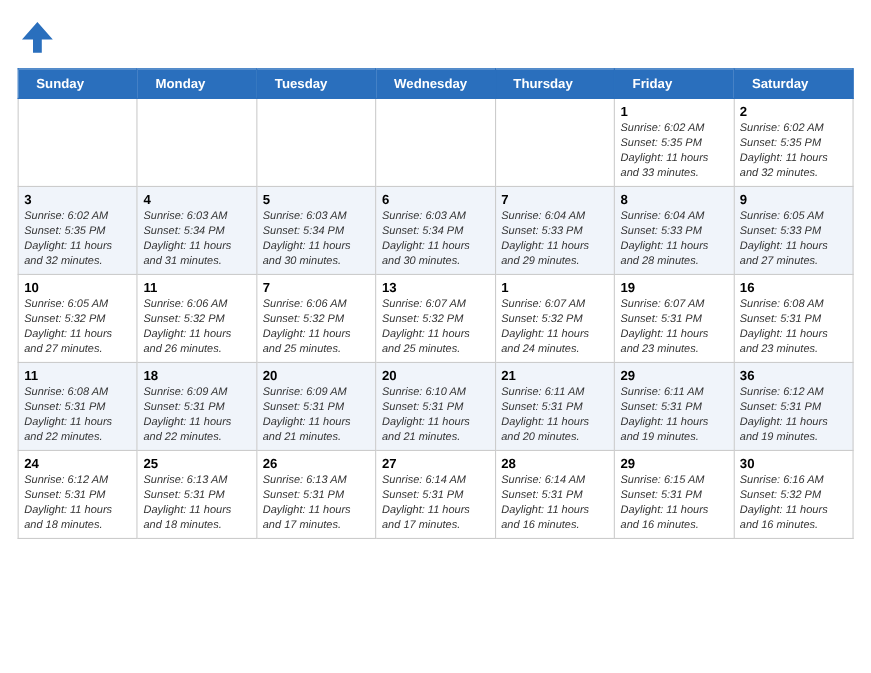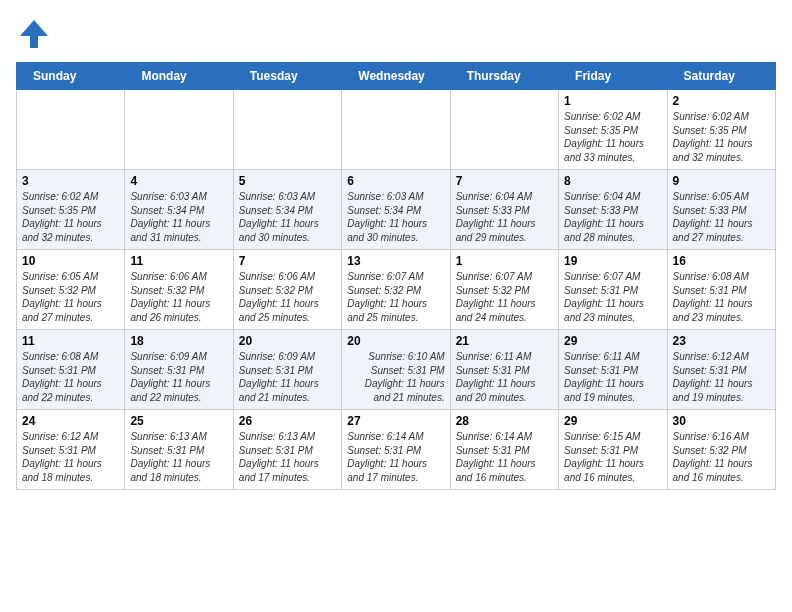--- a/index.html
+++ b/index.html
@@ -259,41 +259,41 @@
         </td>
         <td>
           <span class="day-num">20</span>
           <div class="day-info" style="white-space: pre-line;">Sunrise: 6:09 AM
 Sunset: 5:31 PM
 Daylight: 11 hours
 and 21 minutes.</div>
         </td>
         <td>
           <span class="day-num">20</span>
-          <div class="day-info" style="white-space: pre-line; text-align: right;">Sunrise: 6:10 AM
+          <div class="day-info" style="white-space: pre-line;">Sunrise: 6:10 AM
 Sunset: 5:31 PM
 Daylight: 11 hours
 and 21 minutes.</div>
         </td>
         <td>
           <span class="day-num">21</span>
           <div class="day-info" style="white-space: pre-line;">Sunrise: 6:11 AM
 Sunset: 5:31 PM
 Daylight: 11 hours
 and 20 minutes.</div>
         </td>
         <td>
           <span class="day-num">29</span>
           <div class="day-info" style="white-space: pre-line;">Sunrise: 6:11 AM
 Sunset: 5:31 PM
 Daylight: 11 hours
 and 19 minutes.</div>
         </td>
         <td>
-          <span class="day-num">23</span>
+          <span class="day-num">36</span>
           <div class="day-info" style="white-space: pre-line;">Sunrise: 6:12 AM
 Sunset: 5:31 PM
 Daylight: 11 hours
 and 19 minutes.</div>
         </td>
       </tr>
       <tr>
         <td>
           <span class="day-num">24</span>
           <div class="day-info" style="white-space: pre-line;">Sunrise: 6:12 AM

